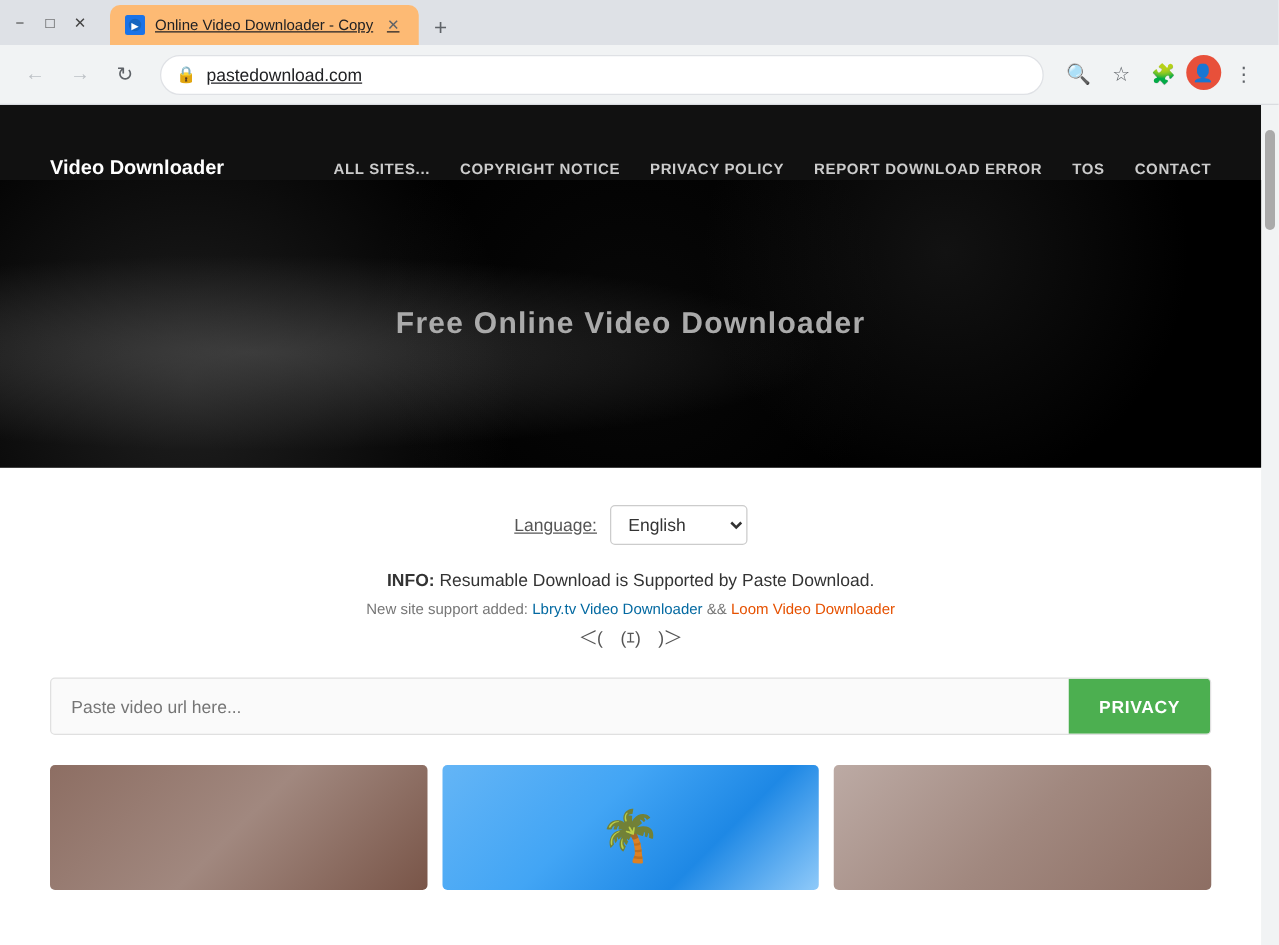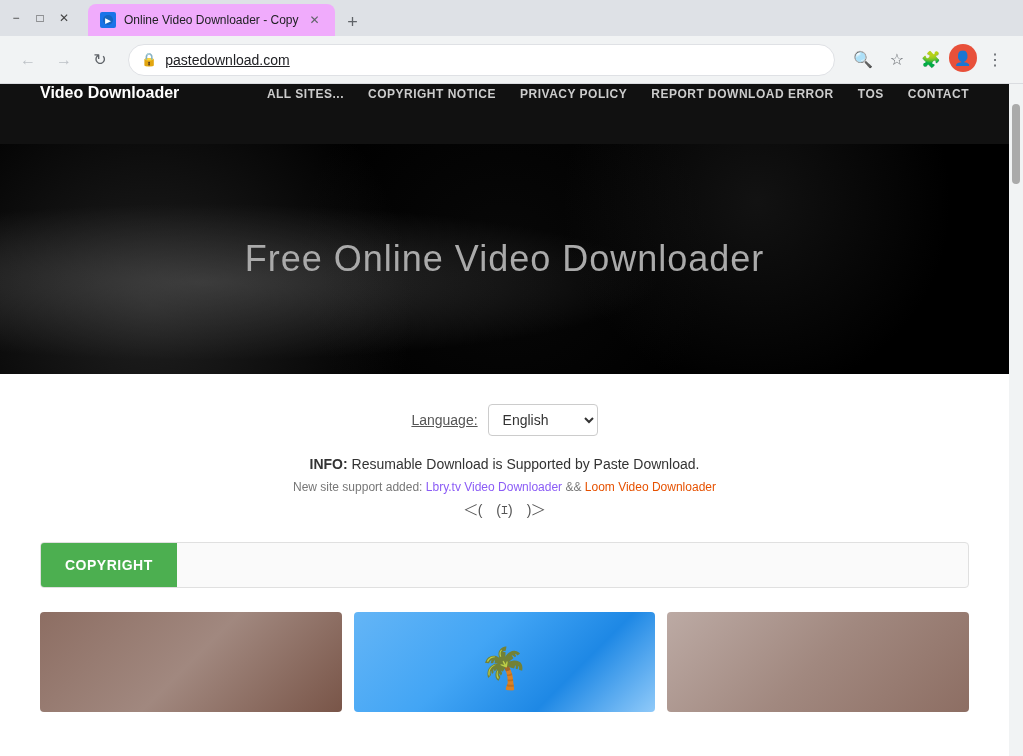--- a/index.html
+++ b/index.html
@@ -43,31 +43,32 @@
 
     .tab-bar {
       display: flex;
       align-items: flex-end;
       padding: 0 4px;
       gap: 0;
       height: 36px;
     }
 
     .tab-active {
-      background: #f0abfc;
+      background: #fdba74;
       border-radius: 8px 8px 0 0;
       padding: 0 12px;
       height: 32px;
       display: flex;
       align-items: center;
       gap: 8px;
       font-size: 12px;
       color: #202124;
       min-width: 220px;
       position: relative;
+      text-decoration: underline;
     }
 
     .tab-favicon {
       width: 16px;
       height: 16px;
       background: #1a73e8;
       border-radius: 2px;
       display: flex;
       align-items: center;
       justify-content: center;
@@ -188,21 +189,21 @@
       border-radius: 4px;
       margin-top: 20px;
     }
 
     
     .site-nav {
       background: #111;
       padding: 0 40px;
       height: 60px;
       display: flex;
-      align-items: flex-start;
+      align-items: flex-end;
       gap: 12px;
     }
 
     .site-logo {
       color: #fff;
       font-size: 16px;
       font-weight: bold;
       margin-right: auto;
       text-decoration: none;
     }
@@ -239,22 +240,22 @@
       position: absolute;
       top: 0; left: 0; right: 0; bottom: 0;
       background:
         radial-gradient(circle at 15% 70%, rgba(80,80,80,0.4) 0%, transparent 30%),
         radial-gradient(circle at 75% 25%, rgba(60,60,60,0.3) 0%, transparent 25%),
         radial-gradient(circle at 50% 50%, rgba(40,40,40,0.2) 0%, transparent 40%);
     }
 
     .hero-title {
       color: #aaa;
-      font-size: 36px;
-      font-weight: 400;
+      font-size: 24px;
+      font-weight: 700;
       letter-spacing: 1px;
       position: relative;
       z-index: 1;
     }
 
     
     .main-content {
       background: #fff;
       padding: 30px 40px;
     }
@@ -301,21 +302,21 @@
       color: #333;
     }
 
     .new-sites-text {
       font-size: 12px;
       color: #777;
       margin-bottom: 8px;
     }
 
     .new-sites-text .green-link {
-      color: #8b5cf6;
+      color: #0369a1;
       text-decoration: none;
     }
 
     .new-sites-text .orange-link {
       color: #e65100;
       text-decoration: none;
     }
 
     .dailymotion-text {
       font-size: 14px;
@@ -485,21 +486,22 @@
           <p class="new-sites-text">
             <span>New site support added:</span>
             <a class="green-link">Lbry.tv Video Downloader</a>
             <span> &amp;&amp; </span>
             <a class="orange-link">Loom Video Downloader</a>
           </p>
           <p class="emoji-row">＜(　(ｴ)　)＞</p>
         </div>
 
         <div class="download-area">
-          <button class="download-btn">COPYRIGHT</button>
+          <input type="text" class="url-input" placeholder="Paste video url here..." style="">
+          <button class="download-btn">PRIVACY</button>
         </div>
 
 
         <div class="thumbnails-row">
           <div class="thumbnail thumb-1"></div>
           <div class="thumbnail thumb-2">
             <div class="thumb-palm">🌴</div>
           </div>
           <div class="thumbnail thumb-3"></div>
         </div>

